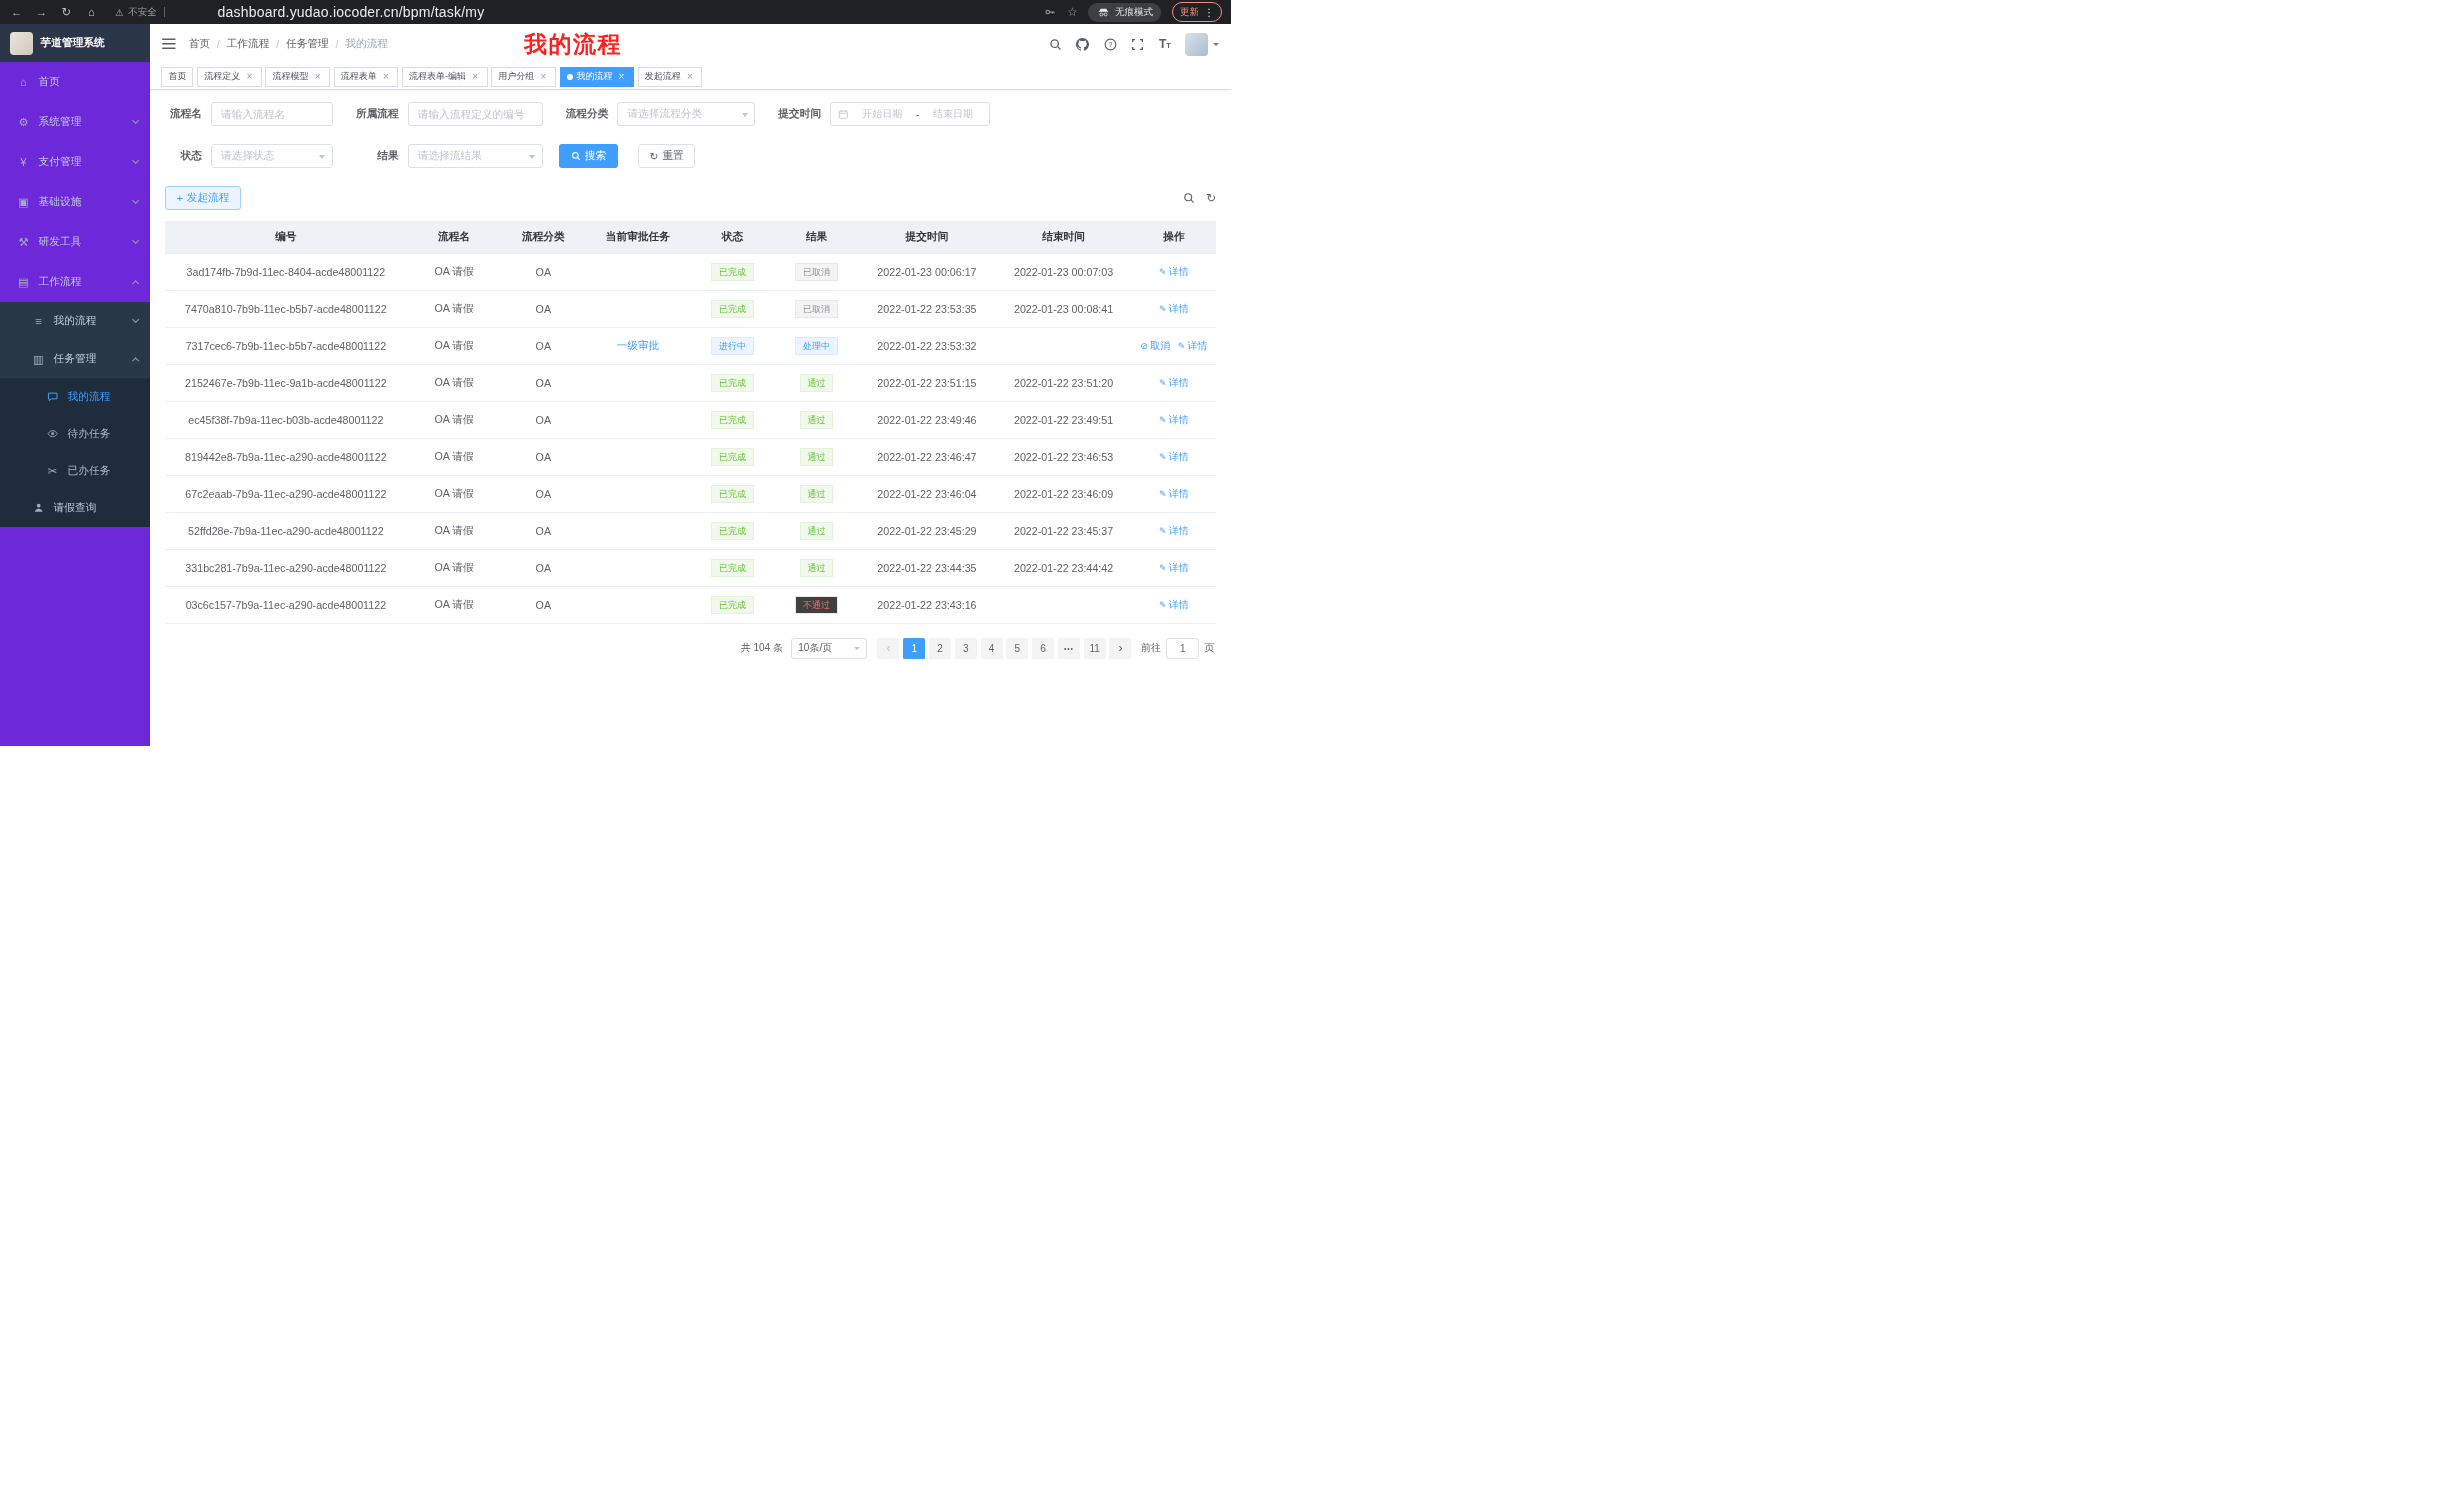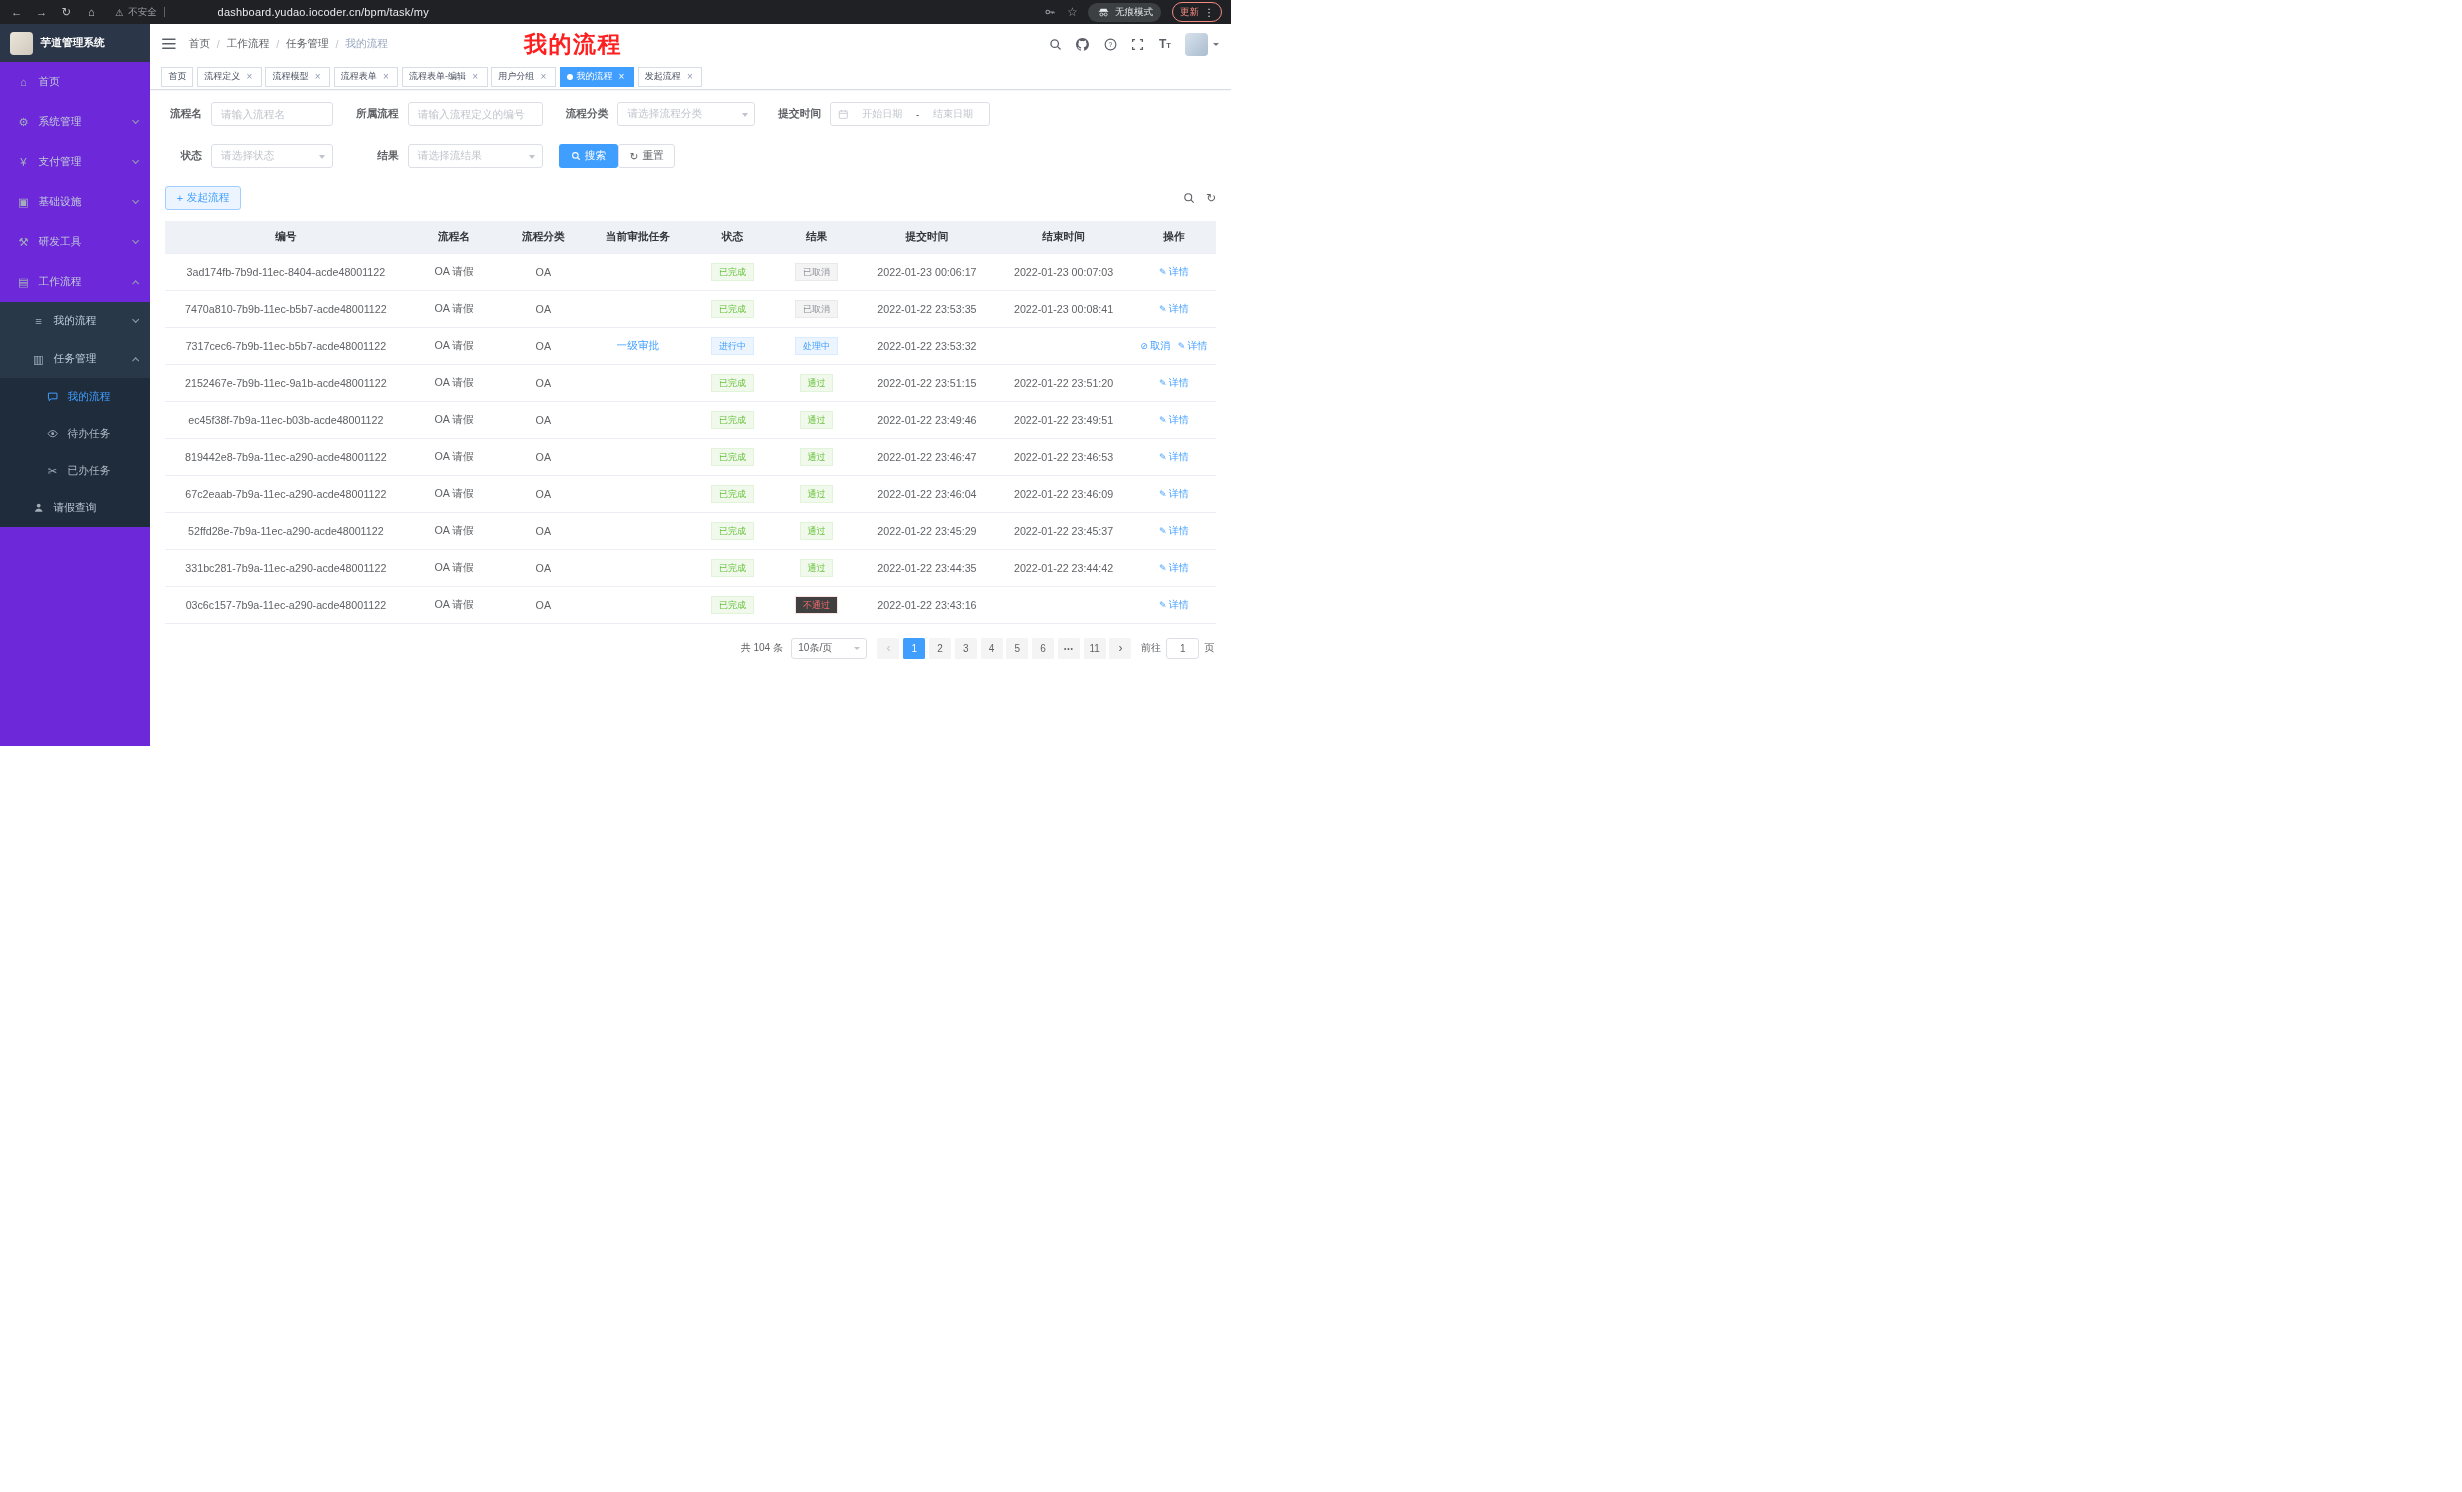--- a/index.html
+++ b/index.html
@@ -7,21 +7,21 @@
   body { font-family: "Liberation Sans", "DejaVu Sans", sans-serif; background: #fff; overflow: hidden; font-size: 10.7px; color: #606266; }
   i { font-style: normal; }
   button { font-family: inherit; }
 
   
   .browser { height: 24px; background: #202124; display: flex; align-items: center; padding: 0 9px; gap: 10px; color: #bdc1c6; }
   .nav-ic { width: 15px; text-align: center; font-size: 11.4px; cursor: pointer; }
   .addr { flex: 1; display: flex; align-items: center; gap: 7.6px; margin-left: 6px; min-width: 0; }
   .warnchip { display: flex; align-items: center; gap: 4.6px; color: #9aa0a6; font-size: 9.5px; }
   .vsep { width: 0.8px; height: 10.7px; background: #5f6368; }
-  .url { color: #e8eaed; font-size: 11px; letter-spacing: 0.2px; padding-left: 45px; }
+  .url { color: #e8eaed; font-size: 14px; letter-spacing: 0.2px; padding-left: 45px; }
   .b-right { display: flex; align-items: center; gap: 10.7px; }
   .b-ic { color: #9aa0a6; font-size: 10.7px; cursor: pointer; display: flex; align-items: center; }
   .incog { display: flex; align-items: center; gap: 5.3px; background: #3c4043; border-radius: 10.7px; padding: 3px 8.4px; color: #e8eaed; font-size: 9.5px; }
   .update { display: flex; align-items: center; gap: 5.3px; border: 0.8px solid #f28b82; border-radius: 10.7px; padding: 2.3px 6.8px; cursor: pointer; }
   .update .u-txt { color: #f28b82; font-size: 9.5px; }
   .update .u-dots { color: #e8eaed; font-size: 10px; }
 
   
   .app { display: flex; height: 722px; }
   .sidebar { width: 150px; flex-shrink: 0; background: #6d28d9; color: #bfcbd9; overflow: hidden; }
@@ -374,21 +374,21 @@
             <i class="car"></i>
           </div>
         </div>
         <div class="fgroup">
           <span class="flabel lw2">结果</span>
           <div class="sel" style="width:135px">
             <span class="ph">请选择流结果</span>
             <i class="car"></i>
           </div>
         </div>
-        <button class="btn primary" style="margin-right:0">
+        <button class="btn primary" style="margin-right:20px">
           <svg viewBox="0 0 16 16">
               <circle cx="7" cy="7" r="4.4" fill="none" stroke="#fff" stroke-width="1.7"></circle>
               <line x1="10.4" y1="10.4" x2="14" y2="14" stroke="#fff" stroke-width="1.7"></line>
             </svg>
           <span>搜索</span>
         </button>
         <button class="btn default">
           <span class="bi">↻</span>
           <span>重置</span>
         </button>

